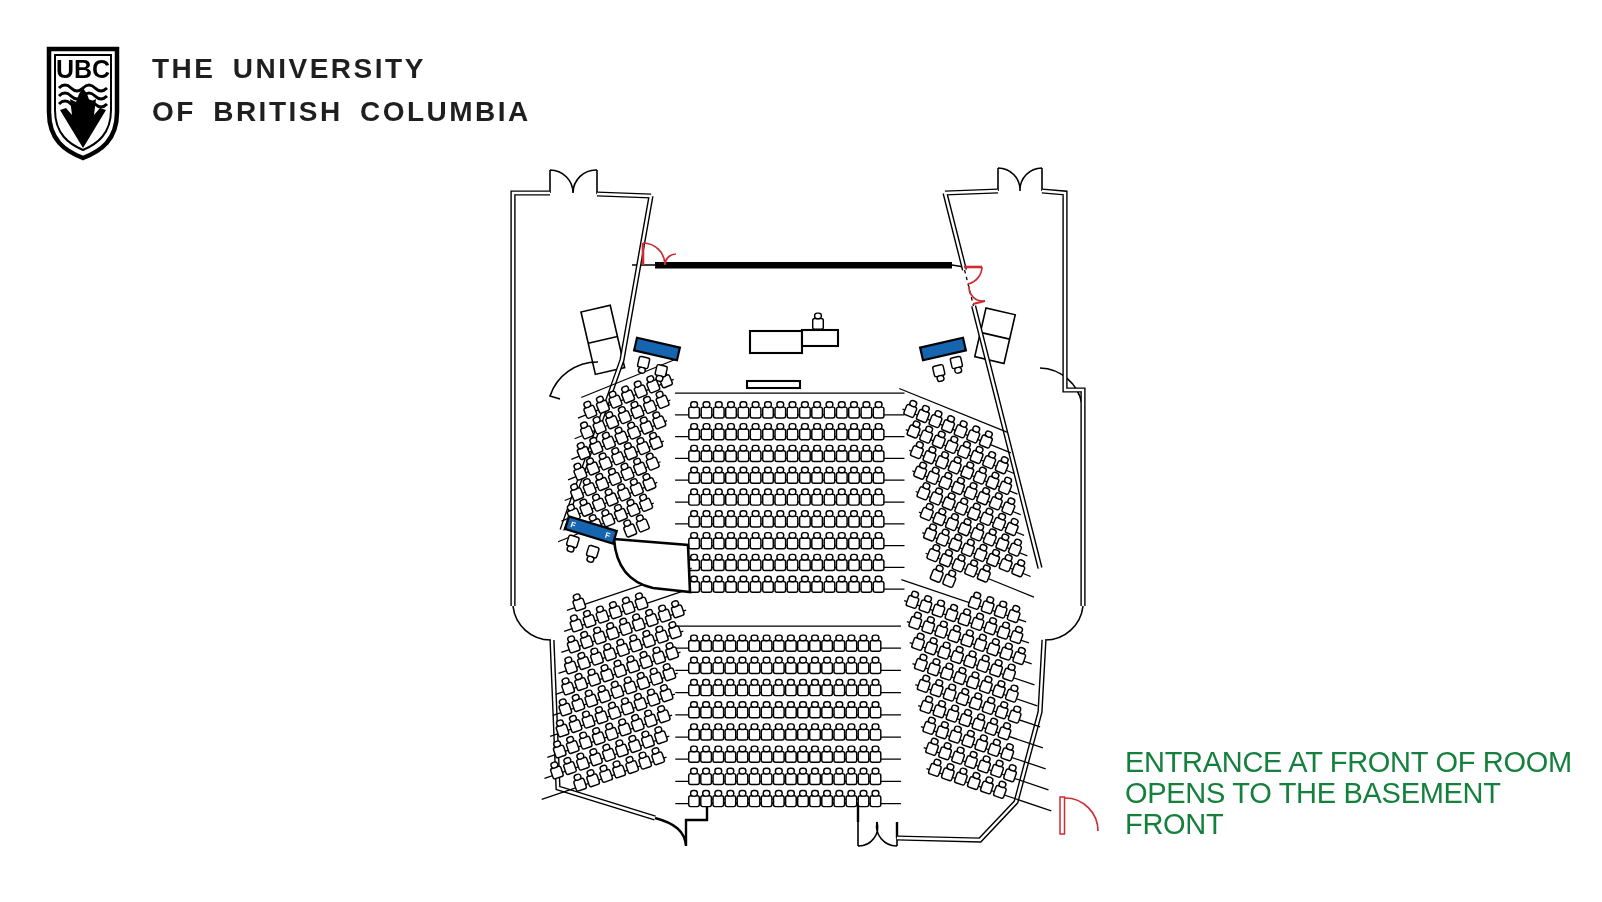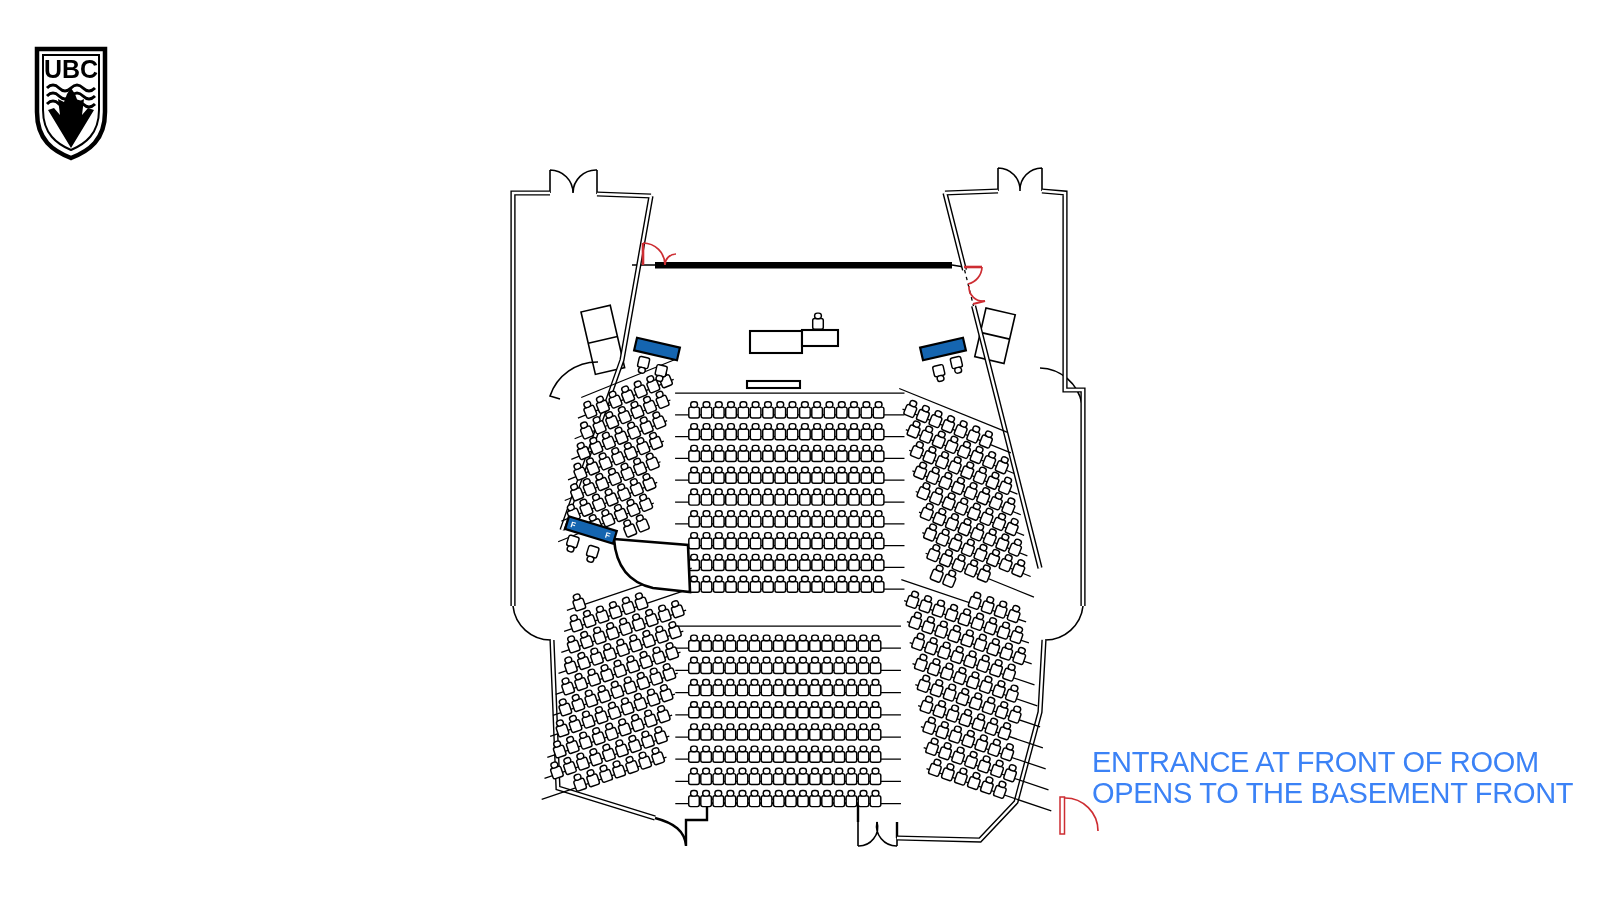--- a/index.html
+++ b/index.html
@@ -1,18 +1,18 @@
 <!DOCTYPE html>
 <html style="--blue: #1565b0; --red: #cd2d32;"><head>
 <meta charset="utf-8">
 <style>
   html,body{margin:0;padding:0;background:#fff;}
   .page{position:relative;width:1602px;height:902px;background:#fff;overflow:hidden;
         font-family:"Liberation Sans",sans-serif;color:#1a1a1a;}
-  .crest{position:absolute;left:34px;top:46px;width:74px;height:118px;}
+  .crest{position:absolute;left:46px;top:46px;width:74px;height:118px;}
   .uni-name{position:absolute;left:152px;top:54px;}
   .uni-line{font-size:28px;font-weight:700;letter-spacing:2.5px;word-spacing:7px;color:#1f1f1f;line-height:30px;}
   .uni-line.l2{margin-top:13px;}
   .room-title{position:absolute;right:50px;top:36px;font-size:50px;font-weight:400;
               letter-spacing:0px;color:#111;}
   #plan{position:absolute;left:0;top:0;}
   
   .dbl{stroke:#000;stroke-width:5.2;fill:none;stroke-linejoin:miter;}
   .dblin{stroke:#fff;stroke-width:2.4;fill:none;stroke-linejoin:miter;}
   .wl{stroke:#000;stroke-width:2.4;fill:none;}
@@ -26,41 +26,45 @@
   .board{fill:#000;stroke:none;}
   .red{stroke:var(--red);fill:none;}
   .dash{stroke:#000;stroke-width:1.3;fill:none;stroke-dasharray:3.5 3.5;}
   .mask{stroke:#fff;stroke-width:7;fill:none;}
   
   .legend{position:absolute;left:1057px;top:735px;width:545px;}
   .legend-row{position:relative;}
   .swatch{position:absolute;left:2px;top:2px;width:39px;height:21px;background:var(--blue);}
   .leg-label1{margin-left:64px;font-size:29px;letter-spacing:-0.3px;color:#0d0d0d;line-height:30px;}
   .door-sym{position:absolute;left:0px;top:46px;}
-  .leg-label2{margin-left:35px;margin-top:12px;font-size:29px;letter-spacing:-0.3px;color:#3b82f6;line-height:31px;}
+  .leg-label2{margin-left:68px;margin-top:12px;font-size:29px;letter-spacing:-0.3px;color:#15803d;line-height:31px;}
 </style>
 </head>
 <body>
 
 <div class="page">
 
   <div class="crest">
     <svg width="74" height="118" viewBox="0 0 74 118">
       <path d="M3 3 H71 V66 C71 94 55 105 37 112 C19 105 3 94 3 66 Z" fill="#fff" stroke="#000" stroke-width="4.5"></path>
       <path d="M9 9 H65 V64 C65 88 51 98 37 104 C23 98 9 88 9 64 Z" fill="none" stroke="#000" stroke-width="2"></path>
       <text x="37" y="32" text-anchor="middle" font-size="25" font-weight="700" font-family="Liberation Sans, sans-serif" fill="#000">UBC</text>
       <g stroke="#000" stroke-width="3" fill="none">
         <path d="M13 42 q6 -6 12 0 t12 0 t12 0 t12 0"></path>
         <path d="M13 50 q6 -6 12 0 t12 0 t12 0 t12 0"></path>
         <path d="M13 58 q6 -6 12 0 t12 0 t12 0 t12 0"></path>
       </g>
       <path d="M37 102 L14 64 L20 62 L26 69 L24 53 L30 56 L33 48 L37 42 L41 48 L44 56 L50 53 L48 69 L54 62 L60 64 Z" fill="#000"></path>
     </svg>
   </div>
 
+  <div class="uni-name">
+    <div class="uni-line">THE UNIVERSITY</div>
+    <div class="uni-line l2">OF BRITISH COLUMBIA</div>
+  </div>
 
 
   <svg id="plan" width="1602" height="902" viewBox="0 0 1602 902">
 
     <g id="walls">
 
       <path class="dbl" d="M 550 193 L 513 193 L 513 606"></path>
       <path class="dbl" d="M 651 196 L 597 194"></path>
       <path class="dbl" d="M 945 193 L 998 191"></path>
       <path class="dbl" d="M 1042 191 L 1065 193 L 1065 390 L 1083 390 L 1083 606"></path>

